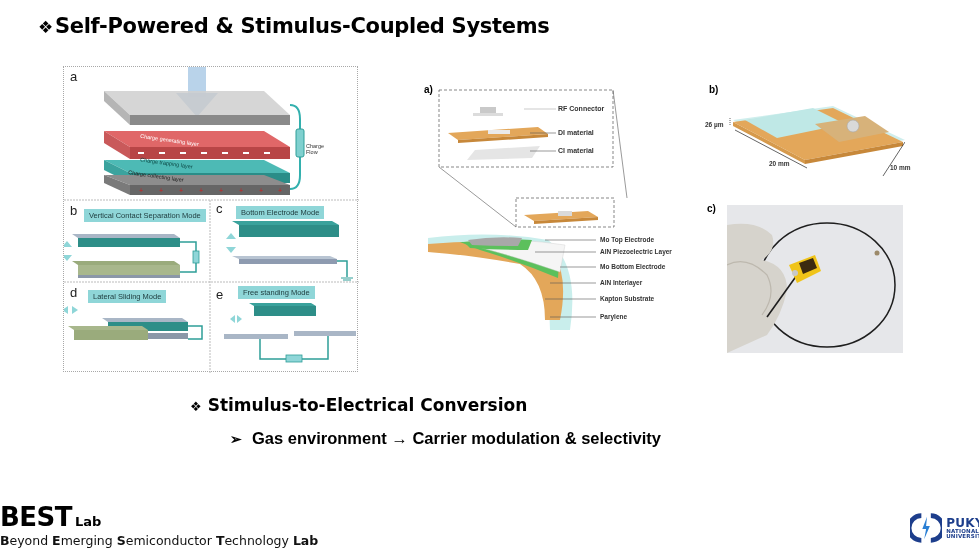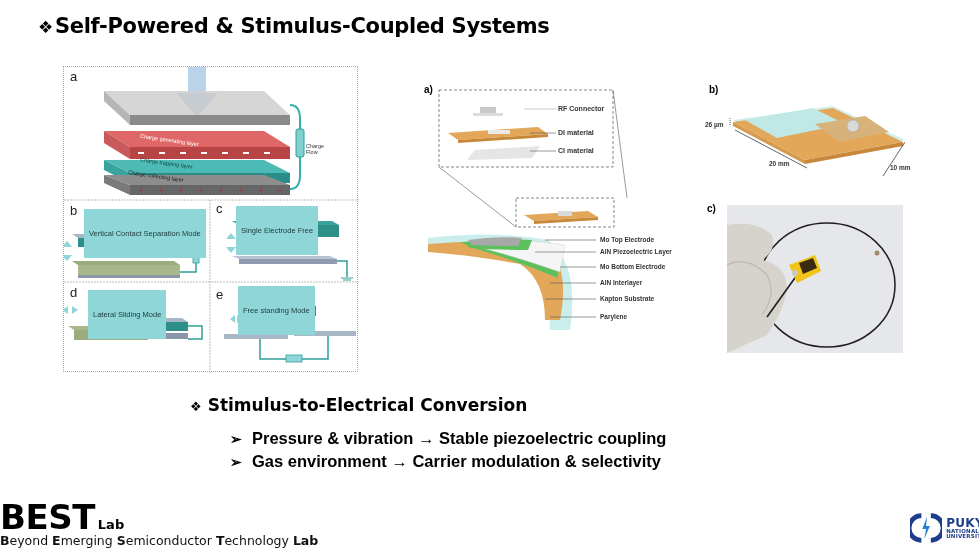--- a/index.html
+++ b/index.html
@@ -6,21 +6,21 @@
   html, body { width: 979px; height: 548px; background: #ffffff; overflow: hidden; }
   body { position: relative; font-family: "Liberation Sans", sans-serif; color: #000; }
 
   .title { position: absolute; left: 38px; top: 14px; font-family: "DejaVu Sans", sans-serif; font-size: 21px; font-weight: bold; letter-spacing: -0.3px; white-space: nowrap; }
   .title .bullet { font-size: 17px; margin-right: 2px; }
 
   
   .fig-left { position: absolute; left: 63px; top: 66px; width: 295px; height: 306px; border: 1px dotted #a8a8a8; background: #fff; }
   .fig-left svg { position: absolute; left: 0; top: 0; }
   .panel-label { position: absolute; font-family: "Liberation Sans", sans-serif; font-size: 13px; color: #222; }
-  .mode-tag { position: absolute; background: #8fd6d8; color: #1d3a3c; font-size: 7.5px; padding: 20px 5px; white-space: nowrap; font-family: "Liberation Sans", sans-serif; }
+  .mode-tag { position: absolute; background: #8fd6d8; color: #1d3a3c; font-size: 7.5px; padding: 2px 5px; white-space: nowrap; font-family: "Liberation Sans", sans-serif; }
   .tiny-label { position: absolute; font-size: 5.5px; color: #333; font-family: "Liberation Sans", sans-serif; white-space: nowrap; }
 
   
   .fig-mid { position: absolute; left: 420px; top: 80px; width: 290px; height: 280px; }
   .fig-mid svg { position: absolute; left: 0; top: 0; }
   .sub-label { position: absolute; font-weight: bold; font-size: 10px; font-family: "Liberation Sans", sans-serif; }
   .layer-label { position: absolute; font-size: 7px; font-weight: bold; color: #333; white-space: nowrap; font-family: "Liberation Sans", sans-serif; }
 
   
   .fig-rt { position: absolute; left: 705px; top: 80px; width: 200px; height: 110px; }
@@ -33,21 +33,21 @@
 
   
   .section-head { position: absolute; left: 190px; top: 395px; font-family: "DejaVu Sans", sans-serif; font-weight: bold; font-size: 17px; white-space: nowrap; }
   .section-head .bullet { font-size: 13px; margin-right: 6px; }
   .points { position: absolute; left: 230px; top: 427px; list-style: none; }
   .points li { font-family: "Liberation Sans", sans-serif; font-weight: bold; font-size: 16.5px; line-height: 22px; white-space: nowrap; }
   .points .arrowhead { display: inline-block; width: 22px; font-size: 14px; }
 
   
   .lab-logo { position: absolute; left: 0; top: 503px; }
-  .lab-logo .best { font-family: "DejaVu Sans", sans-serif; font-weight: bold; font-size: 34px; letter-spacing: -0.5px; line-height: 28px; }
+  .lab-logo .best { font-family: "DejaVu Sans", sans-serif; font-weight: bold; font-size: 26px; letter-spacing: -0.5px; line-height: 28px; }
   .lab-logo .lab-small { font-family: "DejaVu Sans", sans-serif; font-weight: bold; font-size: 13px; margin-left: 3px; }
   .lab-fullname { position: absolute; left: 0; top: 533px; font-family: "DejaVu Sans", sans-serif; font-size: 12.5px; white-space: nowrap; color: #111; }
   .lab-fullname b { font-weight: bold; }
 
   .univ-logo { position: absolute; left: 868px; top: 513px; display: flex; align-items: center; padding-left: 42px; }
   .univ-text { margin-left: 4px; line-height: 1; }
   .univ-text .u1 { font-family: "DejaVu Sans", sans-serif; font-weight: bold; font-size: 12px; color: #1d3e8c; letter-spacing: 0.3px; }
   .univ-text .u2 { font-family: "DejaVu Sans", sans-serif; font-weight: bold; font-size: 5.5px; color: #1d3e8c; letter-spacing: 0.2px; }
 </style>
 </head>
@@ -147,21 +147,21 @@
 
   <span class="panel-label" style="left:6px;top:2px;">a</span>
   <span class="tiny-label" style="left:242px;top:76px;width:28px;white-space:normal;">Charge Flow</span>
   <span class="tiny-label" style="left:76px;top:70px;transform:rotate(8deg);color:#fff;">Charge generating layer</span>
   <span class="tiny-label" style="left:76px;top:93px;transform:rotate(8deg);color:#0d4a47;">Charge trapping layer</span>
   <span class="tiny-label" style="left:64px;top:106px;transform:rotate(8deg);color:#222;">Charge collecting layer</span>
 
   <span class="panel-label" style="left:6px;top:136px;">b</span>
   <span class="mode-tag" style="left:20px;top:142px;">Vertical Contact Separation Mode</span>
   <span class="panel-label" style="left:152px;top:134px;">c</span>
-  <span class="mode-tag" style="left:172px;top:139px;">Single Electrode Free</span>
+  <span class="mode-tag" style="left:172px;top:139px;">Bottom Electrode Mode</span>
   <span class="panel-label" style="left:6px;top:218px;">d</span>
   <span class="mode-tag" style="left:24px;top:223px;">Lateral Sliding Mode</span>
   <span class="panel-label" style="left:152px;top:220px;">e</span>
   <span class="mode-tag" style="left:174px;top:219px;">Free standing Mode</span>
 </div>
 
 <div class="fig-mid">
   <svg width="290" height="280" viewBox="0 0 290 280">
 
     <rect x="19" y="10" width="174" height="77" fill="none" stroke="#555" stroke-dasharray="3,2" stroke-width="0.7"></rect>
@@ -244,21 +244,20 @@
     <circle cx="68" cy="68" r="3" fill="#c8c8c8"></circle>
     <circle cx="150" cy="48" r="2.5" fill="#9c8a6a"></circle>
   </svg>
 </div>
 
 <div class="section-head">
   <span class="bullet">❖</span><span>Stimulus-to-Electrical Conversion</span>
 </div>
 
 <ul class="points">
-  <li><span class="arrowhead">➢</span><span>Pressure &amp; vibration → Stable piezoelectric coupling</span></li>
   <li><span class="arrowhead">➢</span><span>Gas environment → Carrier modulation &amp; selectivity</span></li>
 </ul>
 
 <div class="lab-logo">
   <span class="best">BEST</span><span class="lab-small">Lab</span>
 </div>
 <div class="lab-fullname">
   <b>B</b><span>eyond </span><b>E</b><span>merging </span><b>S</b><span>emiconductor </span><b>T</b><span>echnology </span><b>Lab</b>
 </div>
 

